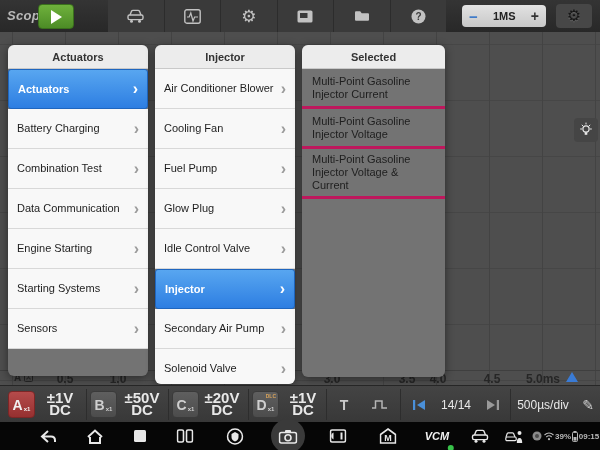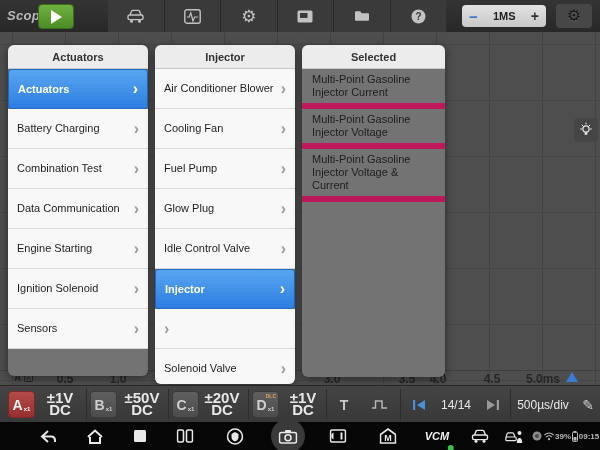--- a/index.html
+++ b/index.html
@@ -61,21 +61,21 @@
     font-size:11px; font-weight:bold; color:#333; }
   .row { height:40px; display:flex; align-items:center; justify-content:space-between;
     padding:0 9px; border-bottom:1px solid #d8d8d8; background:#f8f8f8; }
   .row-label { font-size:11px; color:#1e1e1e; line-height:13px; }
   .chev { font-size:16px; font-weight:bold; color:#9b9b9b; line-height:1; }
   .row.selected { background:linear-gradient(#58a6f0,#2d7ee2); border:1px solid #1f66bf;
     border-radius:3px; }
   .row.selected .row-label { color:#fff; font-weight:bold; }
   .row.selected .chev { color:#fff; }
   .sel-row { min-height:40px; display:flex; align-items:center; padding:4px 10px;
-    border-bottom:6px solid #be185d; }
+    border-bottom:3px solid #be185d; }
   .sel-row.tall { min-height:56px; }
 
   
   .ctrlbar { position:absolute; left:0; top:385px; width:600px; height:37px;
     background:linear-gradient(#444,#383838); border-top:1px solid #262626; z-index:20; }
   .chanbox { position:absolute; top:5px; width:27px; height:27px; border-radius:4px;
     display:flex; align-items:center; justify-content:center;
     font-size:14px; font-weight:bold; color:#f1f1f1; }
   .chanbox .mult { font-size:6px; margin:9px 0 0 1px; font-weight:bold; }
   .chan-a { left:8px;  background:linear-gradient(#b54b4b,#963030); border:1px solid #7c2626; }
@@ -230,21 +230,21 @@
     </div>
     <div class="row">
       <span class="row-label">Data Communication</span>
       <span class="chev">›</span>
     </div>
     <div class="row">
       <span class="row-label">Engine Starting</span>
       <span class="chev">›</span>
     </div>
     <div class="row">
-      <span class="row-label">Ignition Solenoid</span>
+      <span class="row-label">Starting Systems</span>
       <span class="chev">›</span>
     </div>
     <div class="row">
       <span class="row-label">Sensors</span>
       <span class="chev">›</span>
     </div>
   </div>
 
   <div class="panel panel-2">
     <div class="panel-header">Injector</div>
@@ -266,20 +266,21 @@
     </div>
     <div class="row">
       <span class="row-label">Idle Control Valve</span>
       <span class="chev">›</span>
     </div>
     <div class="row selected">
       <span class="row-label">Injector</span>
       <span class="chev">›</span>
     </div>
     <div class="row">
+      <span class="row-label">Secondary Air Pump</span>
       <span class="chev">›</span>
     </div>
     <div class="row">
       <span class="row-label">Solenoid Valve</span>
       <span class="chev">›</span>
     </div>
   </div>
 
   <div class="panel panel-3">
     <div class="panel-header">Selected</div>

